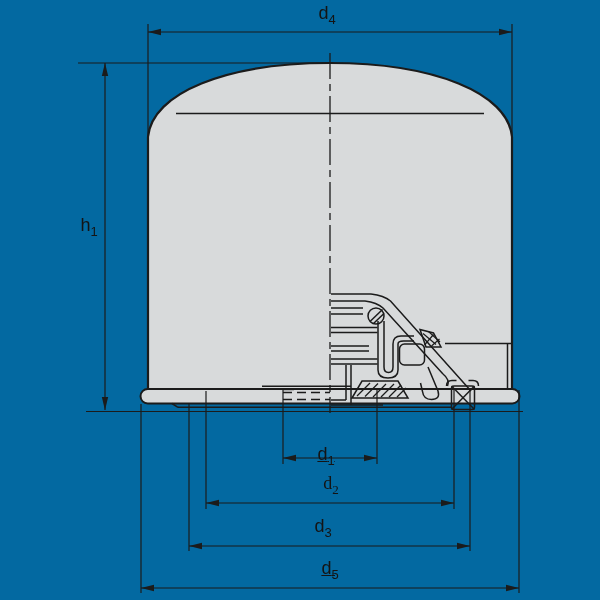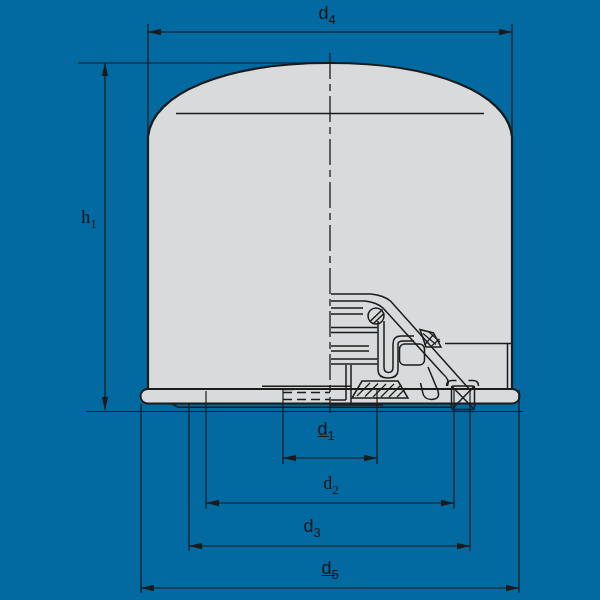--- a/index.html
+++ b/index.html
@@ -175,23 +175,23 @@
       <line x1="519" y1="390" x2="519" y2="593"></line>
       <line x1="141" y1="588" x2="519" y2="588"></line>
       <polygon points="141,588 154,584.8 154,591.2" fill="#1b1b1b" stroke="none"></polygon>
       <polygon points="519,588 506,584.8 506,591.2" fill="#1b1b1b" stroke="none"></polygon>
     </g>
   </g>
 </svg>
 
   <span class="dim-label" style="left:327px;top:4px;"><span>d</span><sub>4</sub></span>
 
-  <span class="dim-label" style="left:89px;top:208px;font-family:Liberation Serif, serif;"><span>h</span><sub>1</sub></span>
+  <span class="dim-label" style="left:89px;top:216px;"><span>h</span><sub>1</sub></span>
 
-  <span class="dim-label" style="left:326px;top:420px;text-decoration:underline;"><span>d</span><sub>1</sub></span>
+  <span class="dim-label" style="left:326px;top:445px;text-decoration:underline;"><span>d</span><sub>1</sub></span>
 
   <span class="dim-label" style="left:331px;top:474px;font-family:Liberation Serif, serif;"><span>d</span><sub>2</sub></span>
 
-  <span class="dim-label" style="left:312px;top:517px;"><span>d</span><sub>3</sub></span>
+  <span class="dim-label" style="left:323px;top:517px;"><span>d</span><sub>3</sub></span>
 
   <span class="dim-label" style="left:330px;top:559px;text-decoration:underline;"><span>d</span><sub>5</sub></span>
 
 </div>
 
 </body></html>

